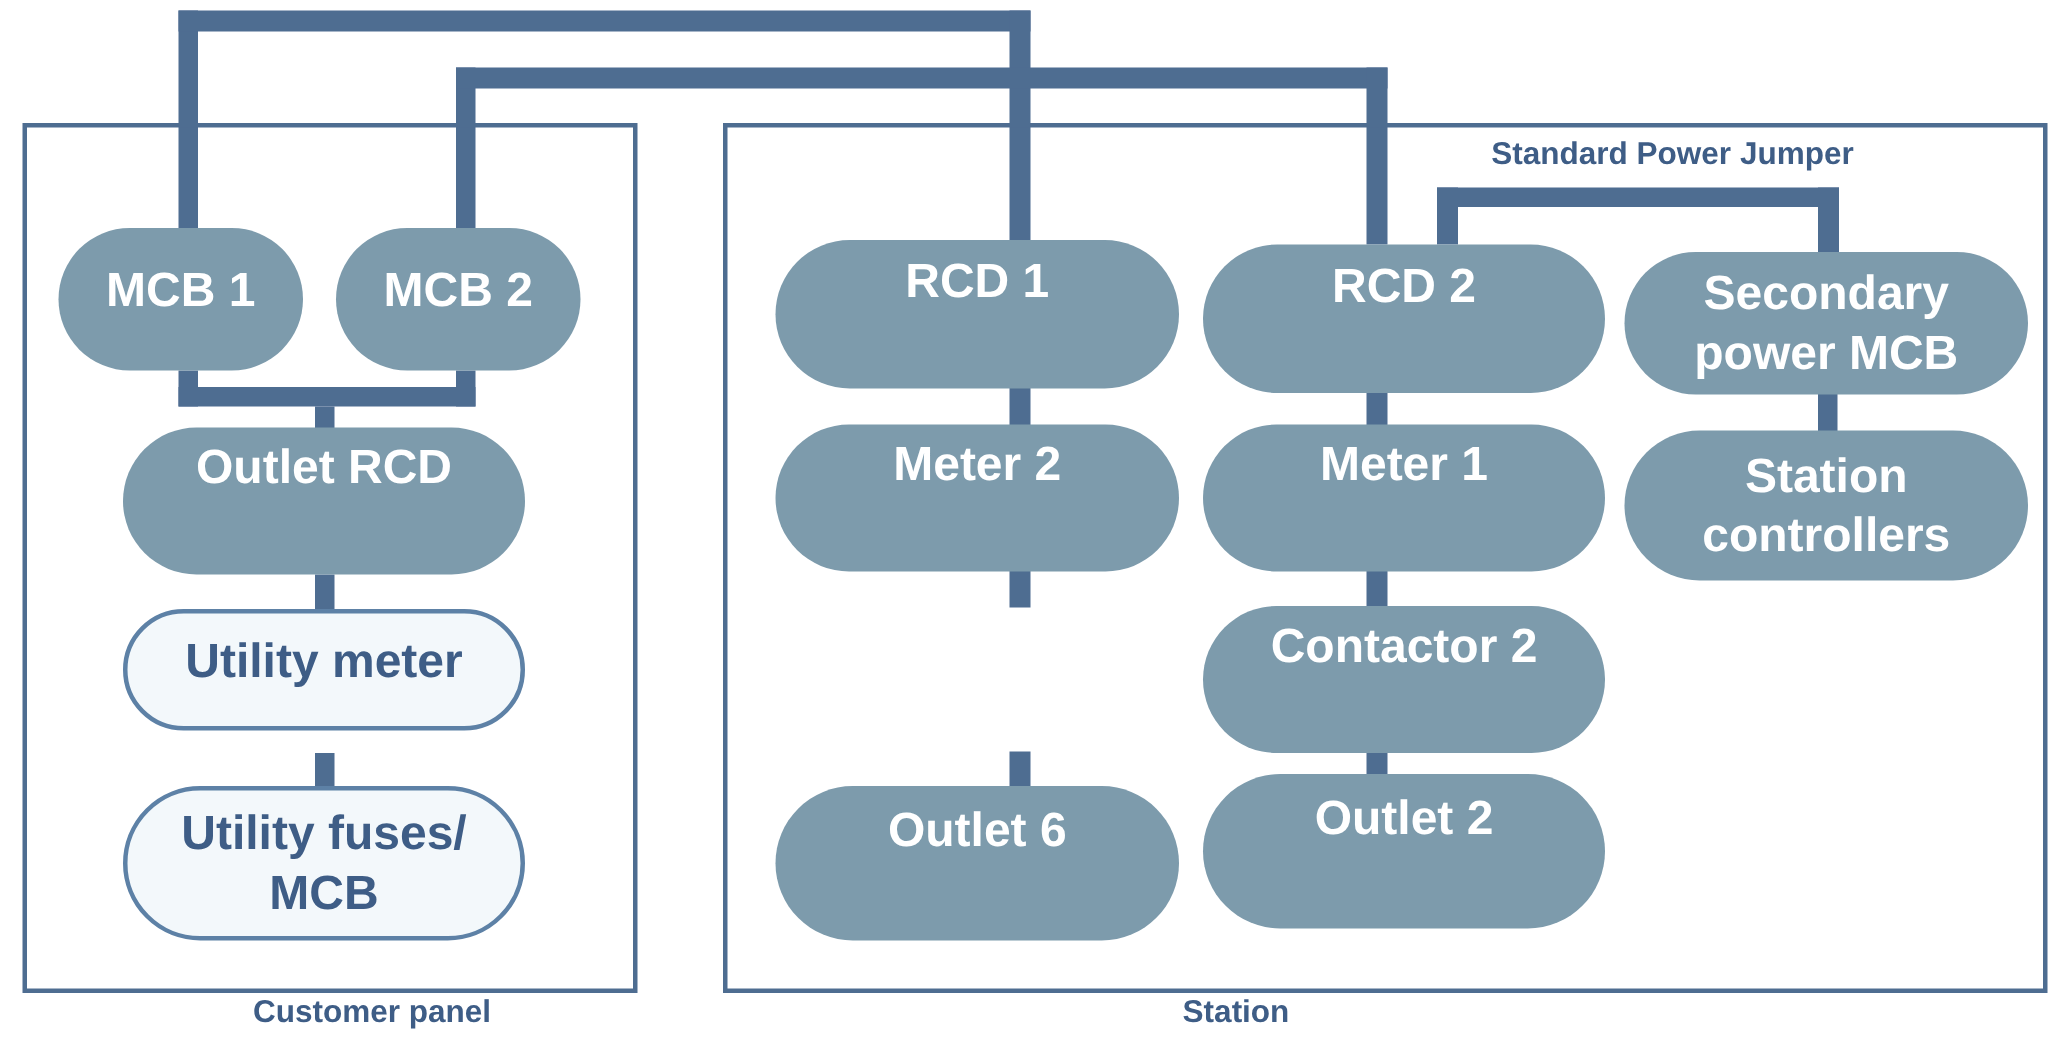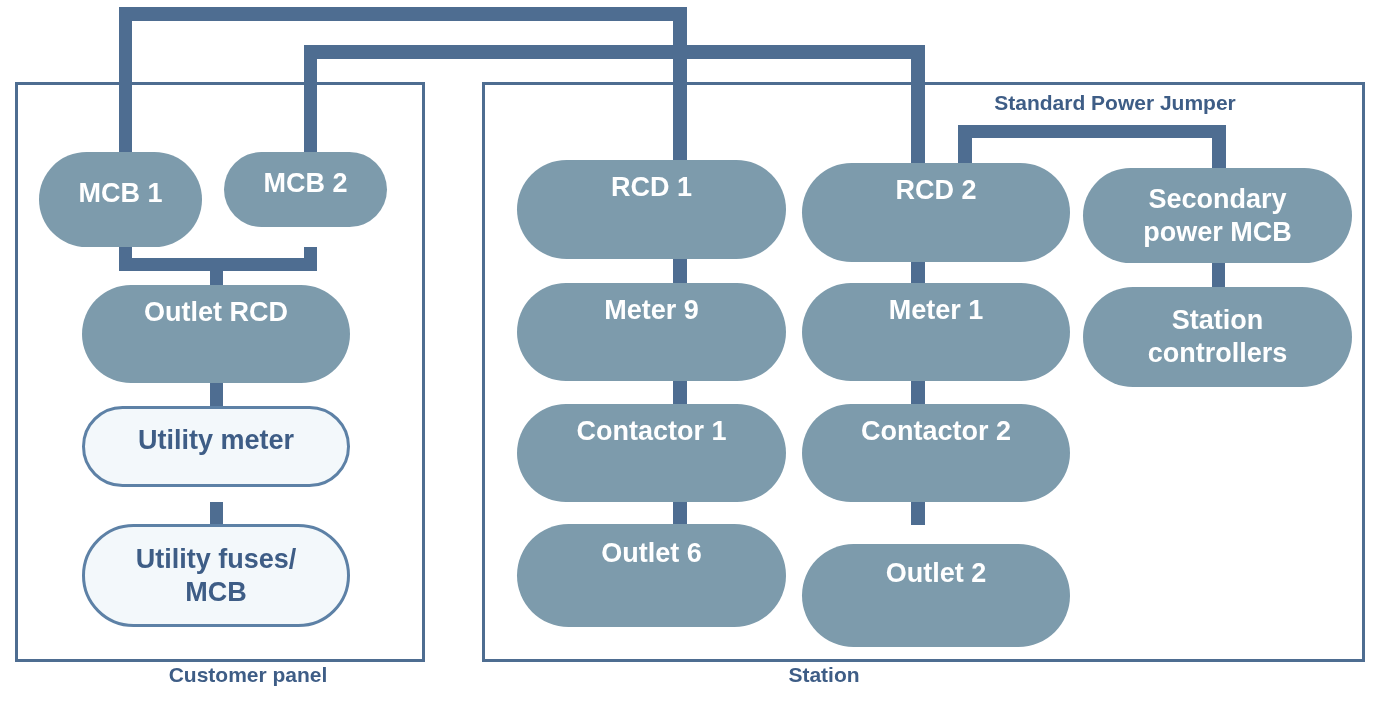--- a/index.html
+++ b/index.html
@@ -5,21 +5,21 @@
   html,body{margin:0;padding:0;background:#fff;}
   .canvas{
     position:relative;width:1377px;height:708px;background:var(--background,#fff);
     font-family:"Liberation Sans","DejaVu Sans",sans-serif;overflow:hidden;
   }
   .ln{position:absolute;background:var(--line,#4e6d91);}
   .group-box{position:absolute;border:3px solid var(--line,#4e6d91);background:transparent;}
   .pill{
     position:absolute;box-sizing:border-box;border-radius:52px;
     display:flex;align-items:center;justify-content:center;text-align:center;
-    font-weight:bold;font-size:27px;line-height:1.22;white-space:pre-line;
+    font-weight:bold;font-size:32px;line-height:1.22;white-space:pre-line;
     z-index:3;
   }
   .solid{background:var(--node-fill,#7d9bac);color:var(--node-text,#fff);}
   .light{
     background:var(--light-node-fill,#f3f8fb);
     border:3px solid var(--light-node-border,#5d81a6);
     color:var(--label-text,#3e5d86);
   }
   .lift{padding-bottom:44px;}
   .lift-sm{padding-bottom:12px;}
@@ -59,35 +59,34 @@
   <div class="ln" style="left:958px;top:125px;width:14px;height:38px"></div>
   <div class="ln" style="left:1212px;top:125px;width:14px;height:44px"></div>
   <div class="ln" style="left:1212px;top:262px;width:13px;height:26px"></div>
 
   <div class="group-box" style="left:15px;top:82px;width:404px;height:574px"></div>
   <div class="group-box" style="left:482px;top:82px;width:877px;height:574px"></div>
 
   <div class="caption" style="left:950px;top:91px;width:330px">Standard Power Jumper</div>
 
   <div class="pill solid lift-sm" style="left:39px;top:152px;width:163px;height:95px">MCB 1</div>
-  <div class="pill solid lift-sm" style="left:224px;top:152px;width:163px;height:75px">MCB 2</div>
+  <div class="pill solid lift-sm" style="left:224px;top:152px;width:163px;height:95px">MCB 2</div>
   <div class="pill solid lift" style="left:82px;top:285px;width:268px;height:98px">Outlet RCD</div>
   <div class="pill light lift-sm" style="left:82px;top:406px;width:268px;height:81px">Utility meter</div>
   <div class="pill light" style="left:82px;top:524px;width:268px;height:103px">Utility fuses/
 MCB</div>
 
   <div class="pill solid lift" style="left:517px;top:160px;width:269px;height:99px">RCD 1</div>
-  <div class="pill solid lift" style="left:517px;top:283px;width:269px;height:98px">Meter 9</div>
-  <div class="pill solid lift" style="left:517px;top:404px;width:269px;height:98px">Contactor 1</div>
+  <div class="pill solid lift" style="left:517px;top:283px;width:269px;height:98px">Meter 2</div>
   <div class="pill solid lift" style="left:517px;top:524px;width:269px;height:103px">Outlet 6</div>
 
   <div class="pill solid lift" style="left:802px;top:163px;width:268px;height:99px">RCD 2</div>
   <div class="pill solid lift" style="left:802px;top:283px;width:268px;height:98px">Meter 1</div>
   <div class="pill solid lift" style="left:802px;top:404px;width:268px;height:98px">Contactor 2</div>
-  <div class="pill solid lift" style="left:802px;top:544px;width:268px;height:103px">Outlet 2</div>
+  <div class="pill solid lift" style="left:802px;top:516px;width:268px;height:103px">Outlet 2</div>
 
   <div class="pill solid" style="left:1083px;top:168px;width:269px;height:95px">Secondary
 power MCB</div>
   <div class="pill solid" style="left:1083px;top:287px;width:269px;height:100px">Station
 controllers</div>
 
   <div class="caption" style="left:98px;top:663px;width:300px">Customer panel</div>
   <div class="caption" style="left:674px;top:663px;width:300px">Station</div>
 
 </div>

